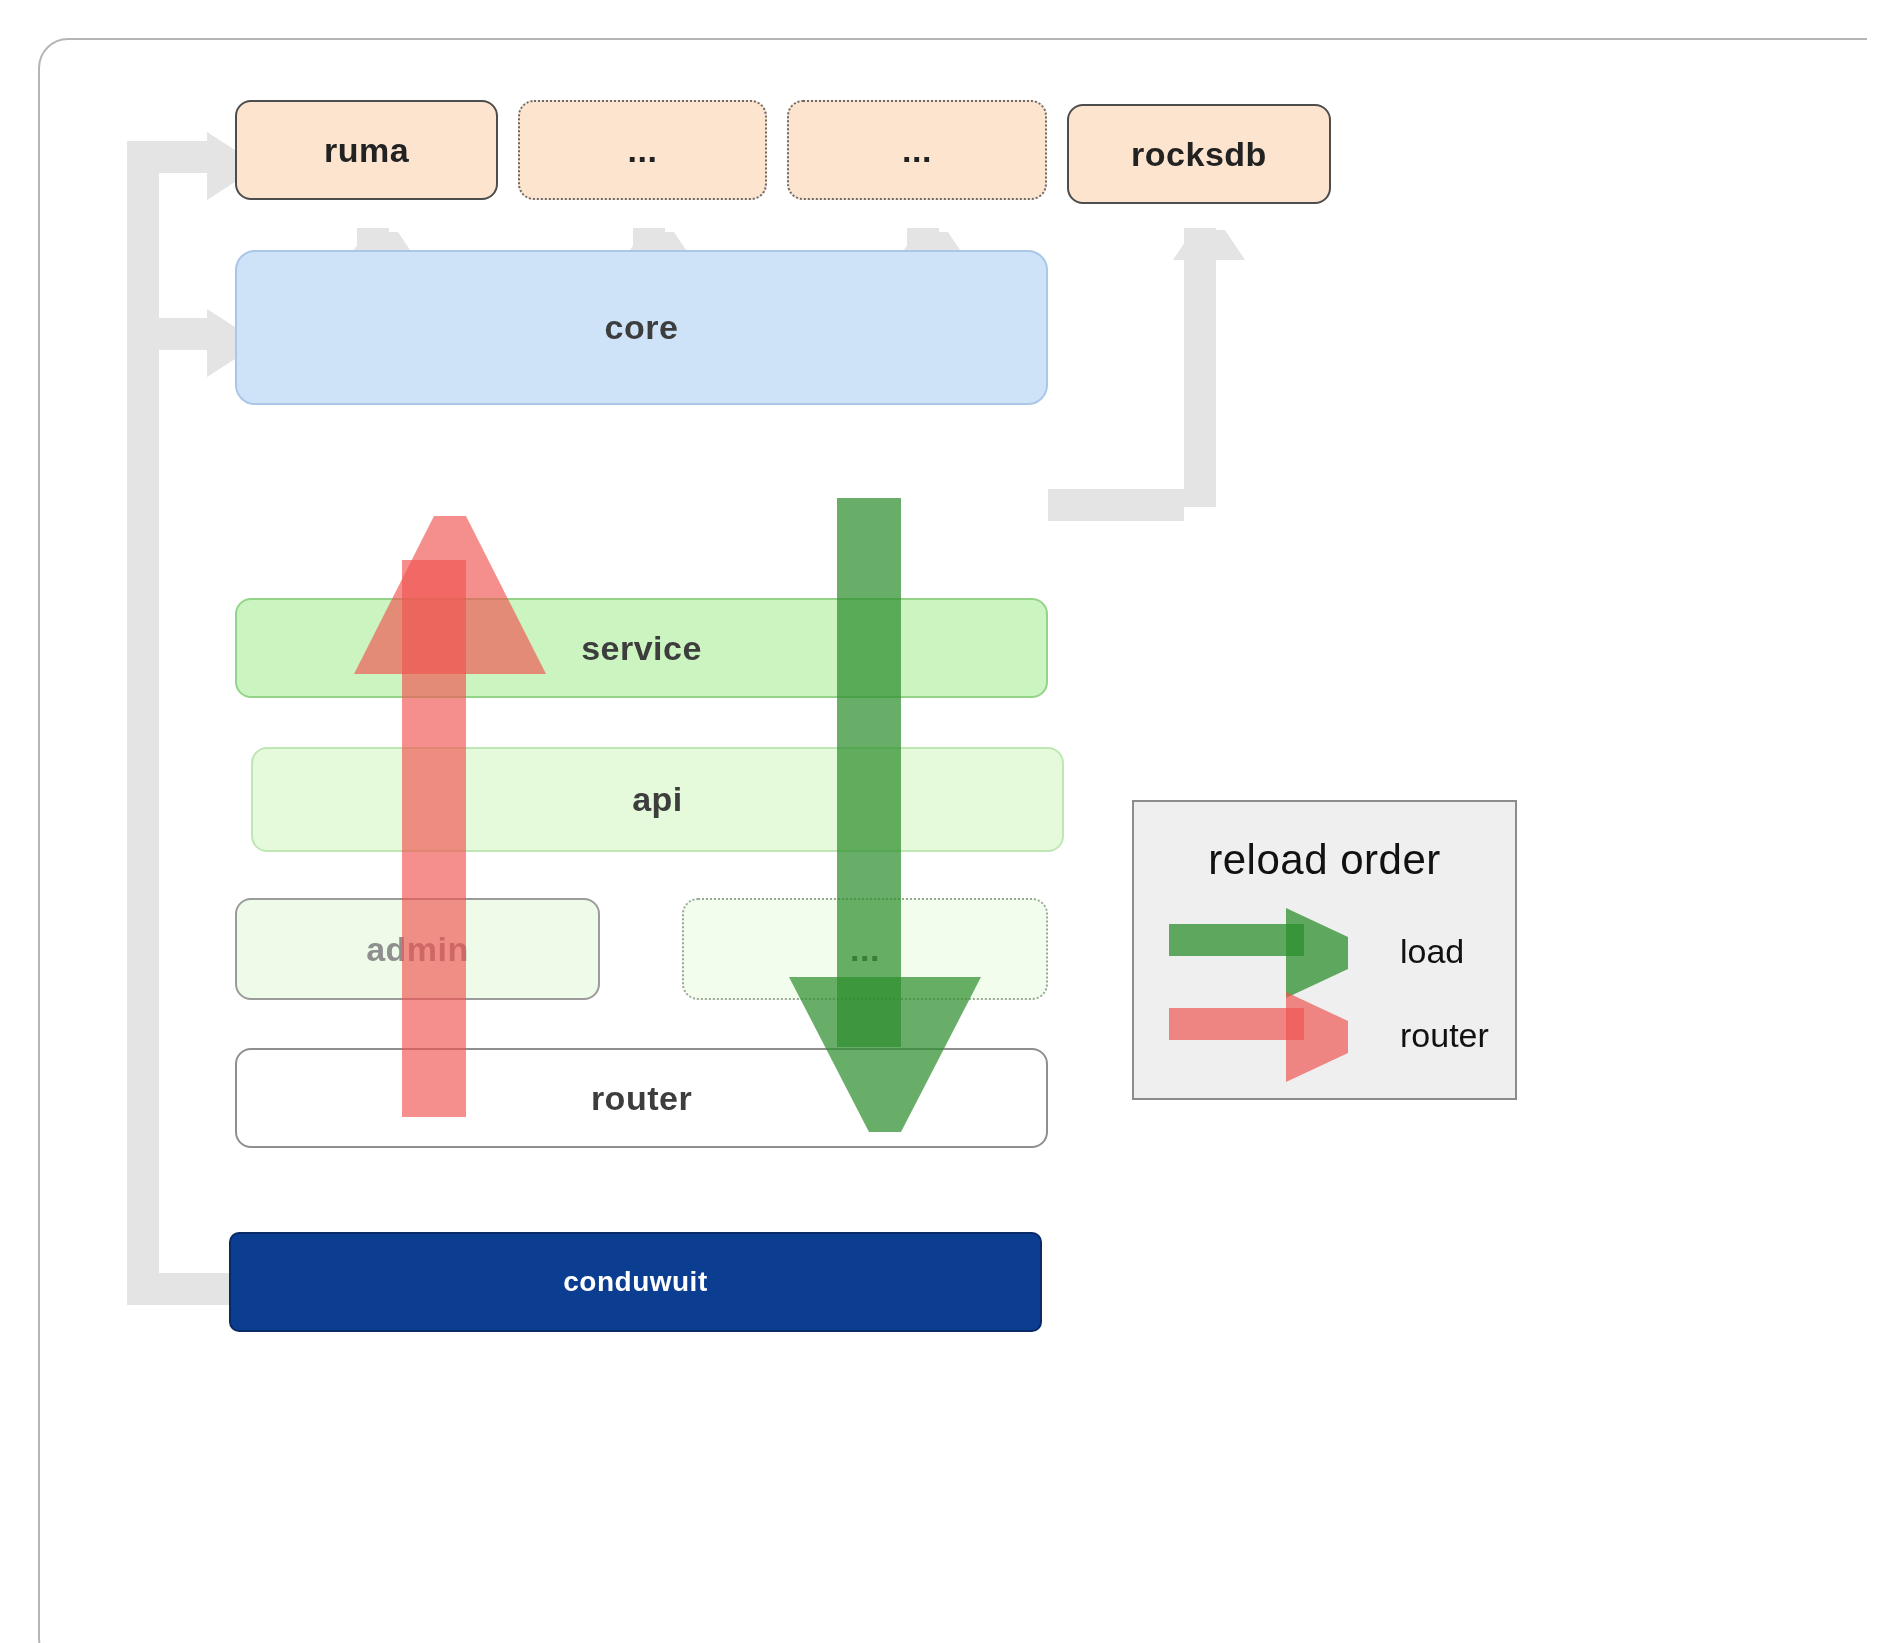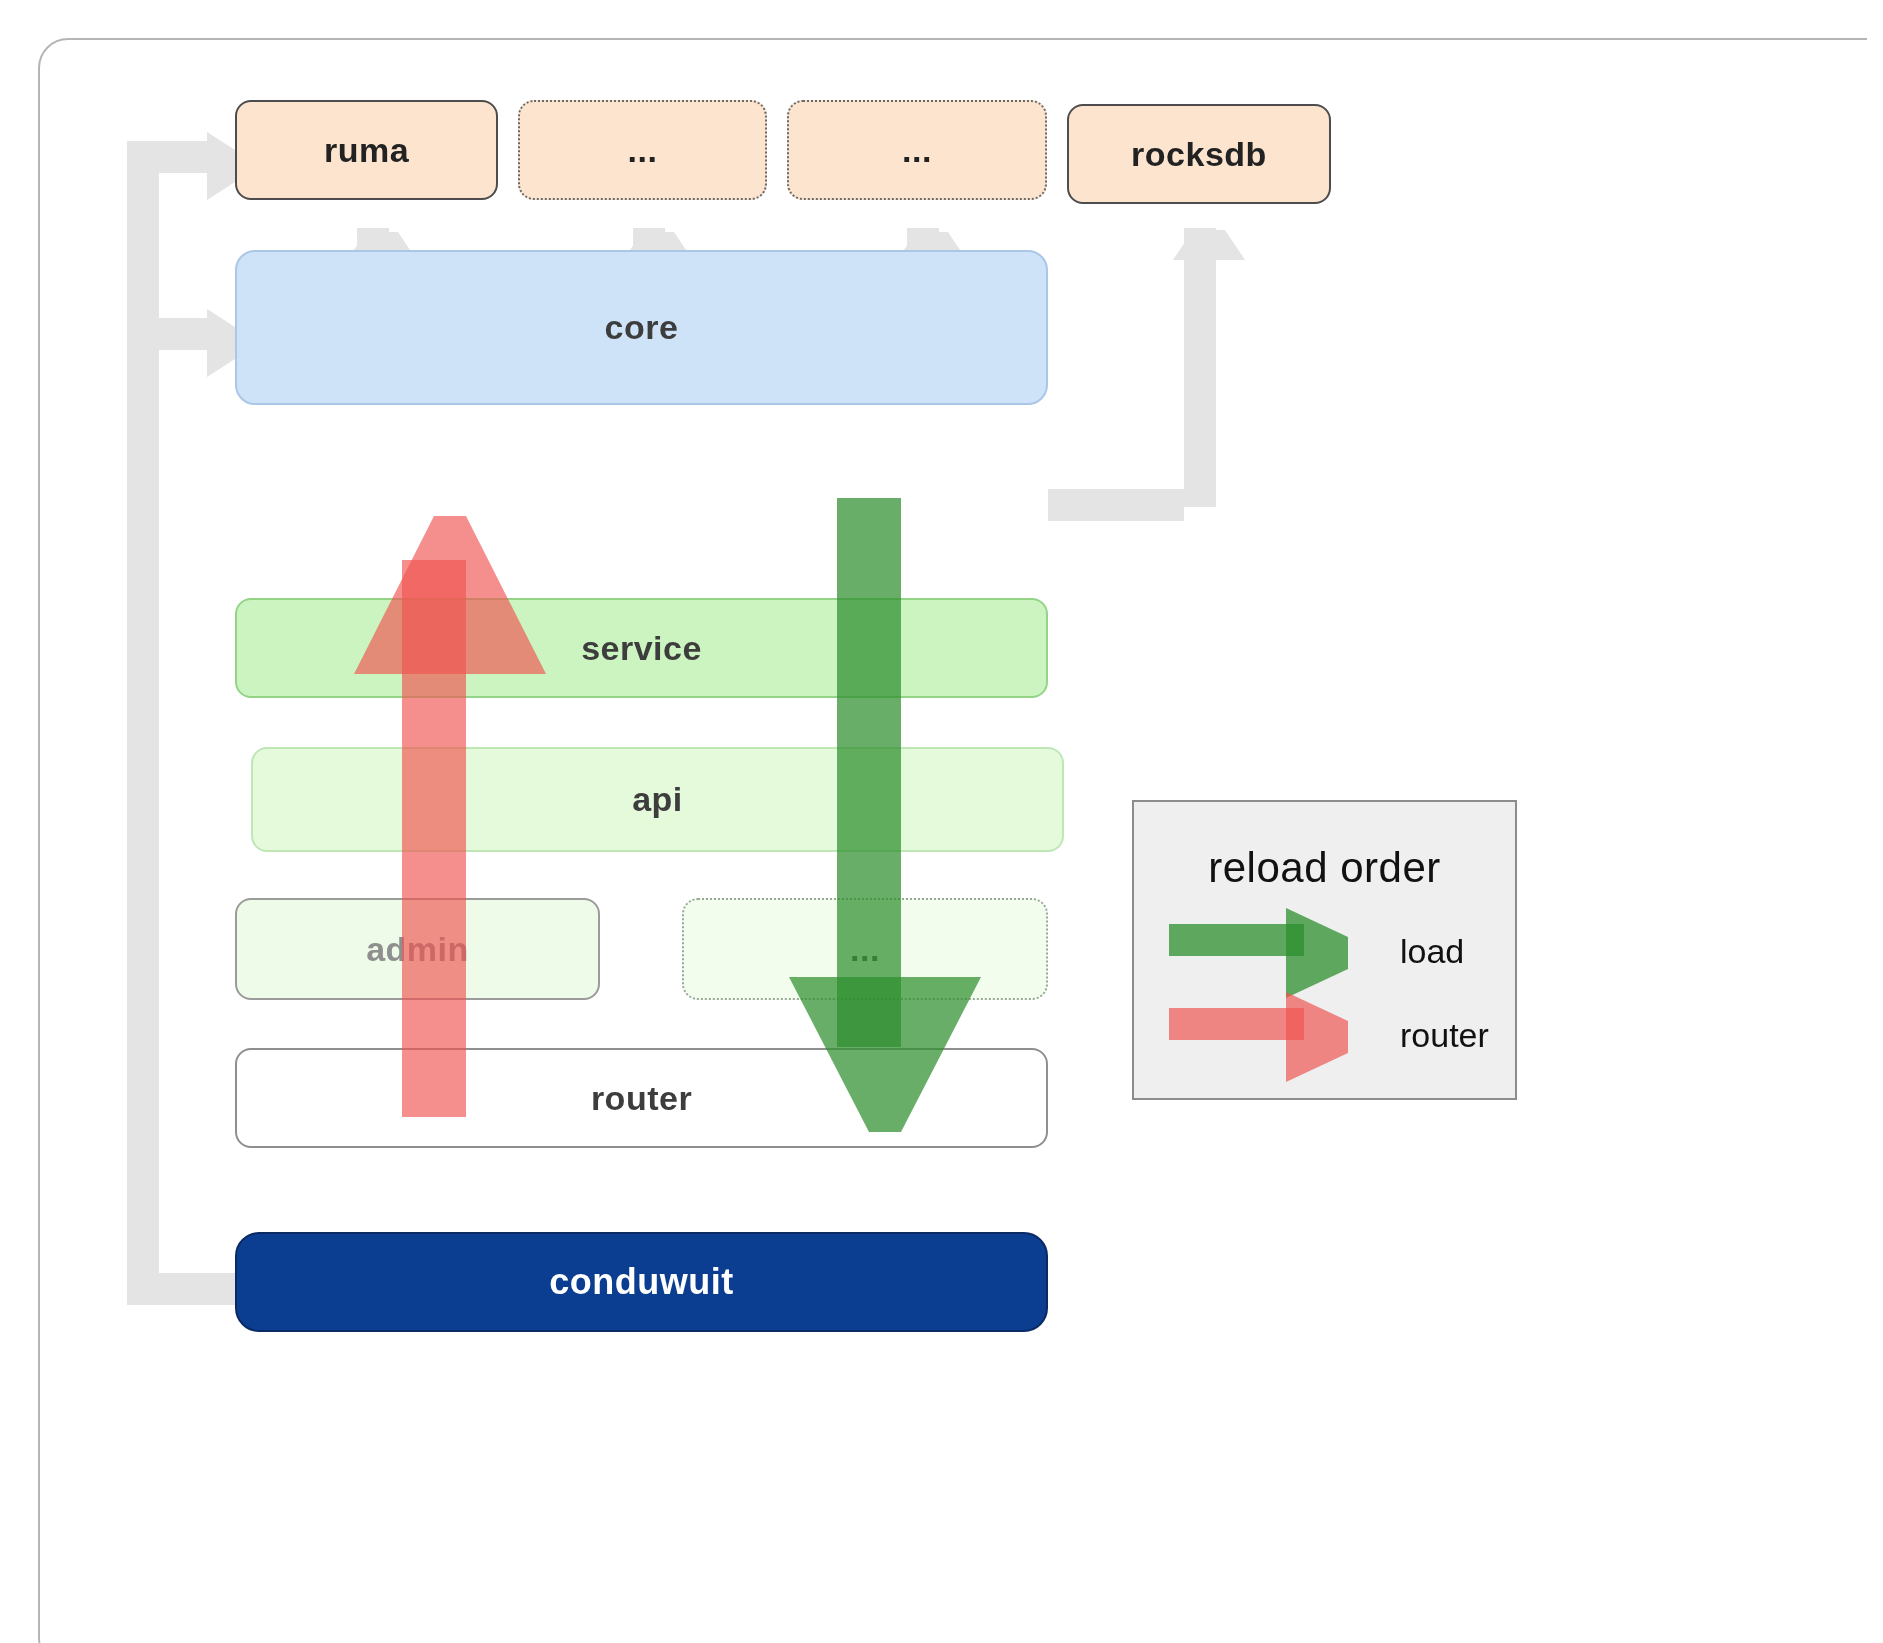--- a/index.html
+++ b/index.html
@@ -35,21 +35,21 @@
   #dots1    { left:486px;  top:68px;   width:249px; height:100px; background:var(--peach); border:2px dotted #6a6a6a; font-weight:600; color:#222; }
   #dots2    { left:755px;  top:68px;   width:260px; height:100px; background:var(--peach); border:2px dotted #6a6a6a; font-weight:600; color:#222; }
   #rocksdb  { left:1035px; top:72px;   width:264px; height:100px; background:var(--peach); border:2px solid #4d4d4d; font-weight:600; color:#222; }
   #core     { left:203px;  top:218px;  width:813px; height:155px; background:var(--core_blue); border:2px solid #aac7e8; border-radius:20px; font-weight:600; }
   #database { left:203px;  top:417px;  width:813px; height:100px; background:var(--database_green); border:2px solid #58aa47; font-weight:600; }
   #service  { left:203px;  top:566px;  width:813px; height:100px; background:var(--service_green); border:2px solid #94d489; font-weight:600; }
   #api      { left:203px;  top:715px;  width:813px; height:105px; background:var(--api_green); border:2px solid #bfe7b6; font-weight:600;margin-left:16px; }
   #admin    { left:203px;  top:866px;  width:365px; height:102px; background:var(--admin_green); border:2px solid #9b9b9b; color:#8f8f8f; font-weight:600; }
   #dots3    { left:650px;  top:866px;  width:366px; height:102px; background:var(--faint_green); border:2px dotted #99a899; color:#555; font-weight:600; }
   #router   { left:203px;  top:1016px; width:813px; height:100px; background:var(--router_white); border:2px solid #8f8f8f; font-weight:600; }
-  #conduwuit{ left:203px;  top:1200px; width:813px; height:100px; background:var(--conduwuit_navy); border:2px solid #0a2a66; border-radius:24px; color:#ffffff; font-weight:700; font-size:36px; }
+  #conduwuit{ left:197px;  top:1200px; width:813px; height:100px; background:var(--conduwuit_navy); border:2px solid #0a2a66; border-radius:10px; color:#ffffff; font-weight:700; font-size:28px; }
 
   
   .gline { position: absolute; background: var(--connector_gray); }
   .tri   { position: absolute; width: 0; height: 0; }
   .tri-right { border-top:18px solid transparent; border-bottom:18px solid transparent; border-left:28px solid var(--connector_gray); }
   .tri-up    { border-left:20px solid transparent; border-right:20px solid transparent; border-bottom:30px solid var(--connector_gray); }
 
   .conn-left-v    { left:95px;   top:109px;  width:18px;  height:1150px; }
   .conn-top-h     { left:95px;   top:109px;  width:80px;  height:18px; }
   .conn-top-tri   { left:175px;  top:100px; }
@@ -87,21 +87,21 @@
     border-left:80px solid transparent; border-right:80px solid transparent;
     border-top:155px solid var(--load_green); opacity:0.72;
   }
 
   
   #legend {
     position:absolute; left:1100px; top:768px; width:385px; height:300px;
     background: var(--legend_bg); border:2px solid #8c8c8c;
   }
   .legend-title {
-    position:absolute; top:26px; left:0; width:100%;
+    position:absolute; top:18px; left:0; width:100%;
     text-align:center; font-size:42px; color:#111; letter-spacing:0.5px;
   }
   .legend-arrow-shaft { position:absolute; width:135px; height:26px; }
   .legend-arrow-head  { position:absolute; width:0; height:0;
     border-top:29px solid transparent; border-bottom:29px solid transparent; }
   .lg-load-shaft   { left:35px; top:122px; background:var(--load_green); opacity:0.75; }
   .lg-load-head    { left:152px; top:106px; border-left:62px solid var(--load_green); opacity:0.75; }
   .lg-unload-shaft { left:35px; top:206px; background:var(--unload_red); opacity:0.68; }
   .lg-unload-head  { left:152px; top:190px; border-left:62px solid var(--unload_red); opacity:0.68; }
   .legend-label { position:absolute; left:250px; font-size:34px; color:#111; }

